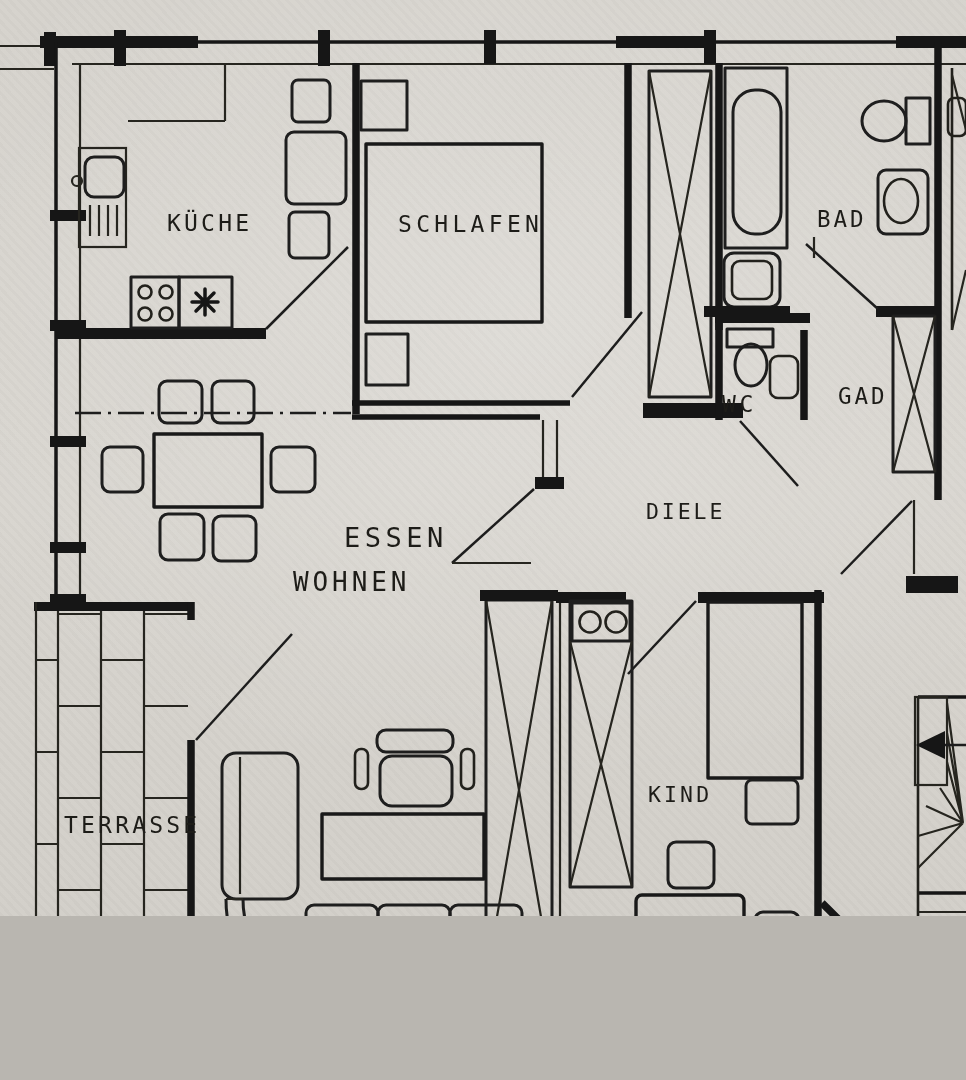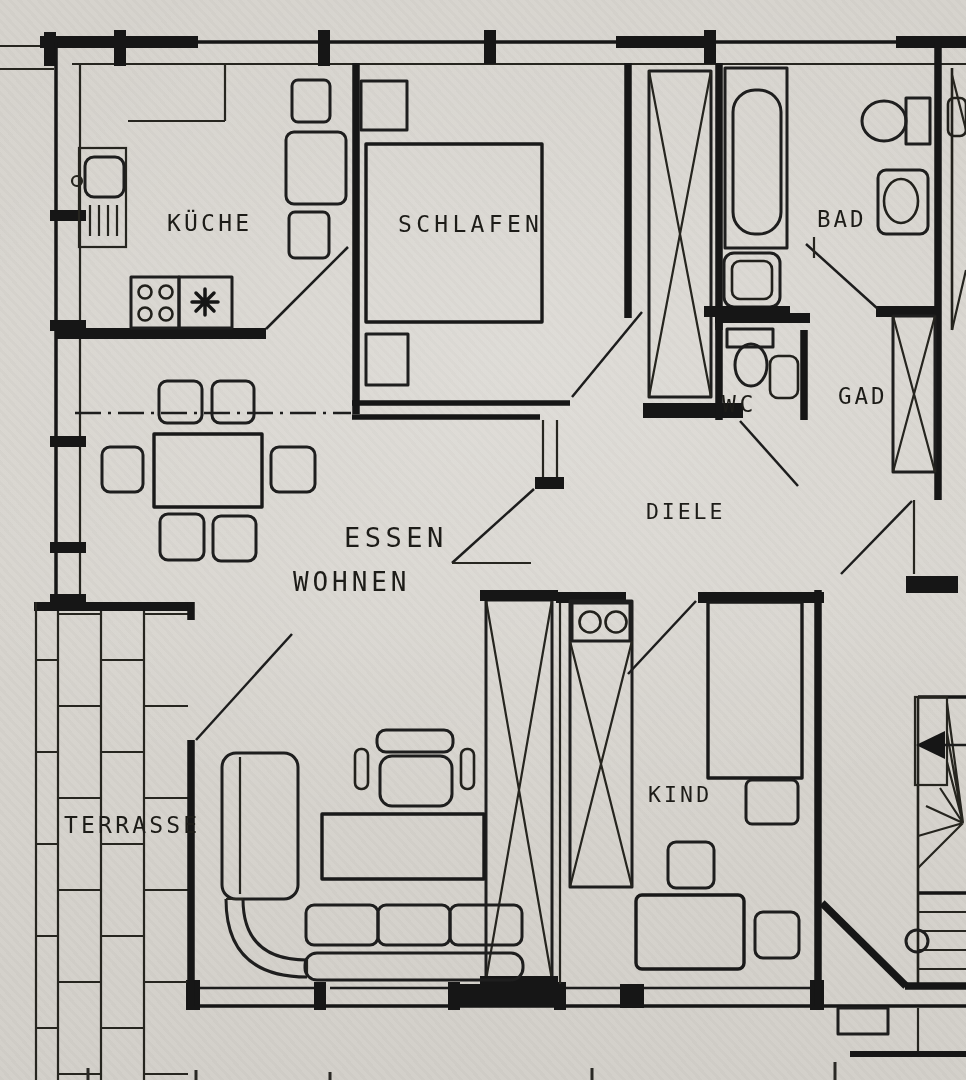--- a/index.html
+++ b/index.html
@@ -1,17 +1,17 @@
 <!DOCTYPE html>
 <html><head>
 <meta charset="utf-8">
 <style>
   html,body{margin:0;padding:0;background:#b9b6b0;}
   .sheet{
-    position:relative;width:966px;height:1080px;overflow:hidden;
+    position:relative;width:966px;height:916px;overflow:hidden;
     background-color:#d7d4ce;
     background-image:
       radial-gradient(1100px 760px at 55% 35%, rgba(255,255,255,.20) 0%, rgba(255,255,255,0) 62%),
       repeating-linear-gradient(47deg, rgba(0,0,0,.018) 0 3px, rgba(0,0,0,0) 3px 7px),
       linear-gradient(180deg,#d6d3cd 0%,#d8d5cf 55%,#d3d0ca 100%);
   }
   svg{display:block}
   .w7{stroke:#161616;stroke-width:7.5;fill:none}
   .w35{stroke:#161616;stroke-width:3.5;fill:none}
   .w5{stroke:#161616;stroke-width:5.5;fill:none}

